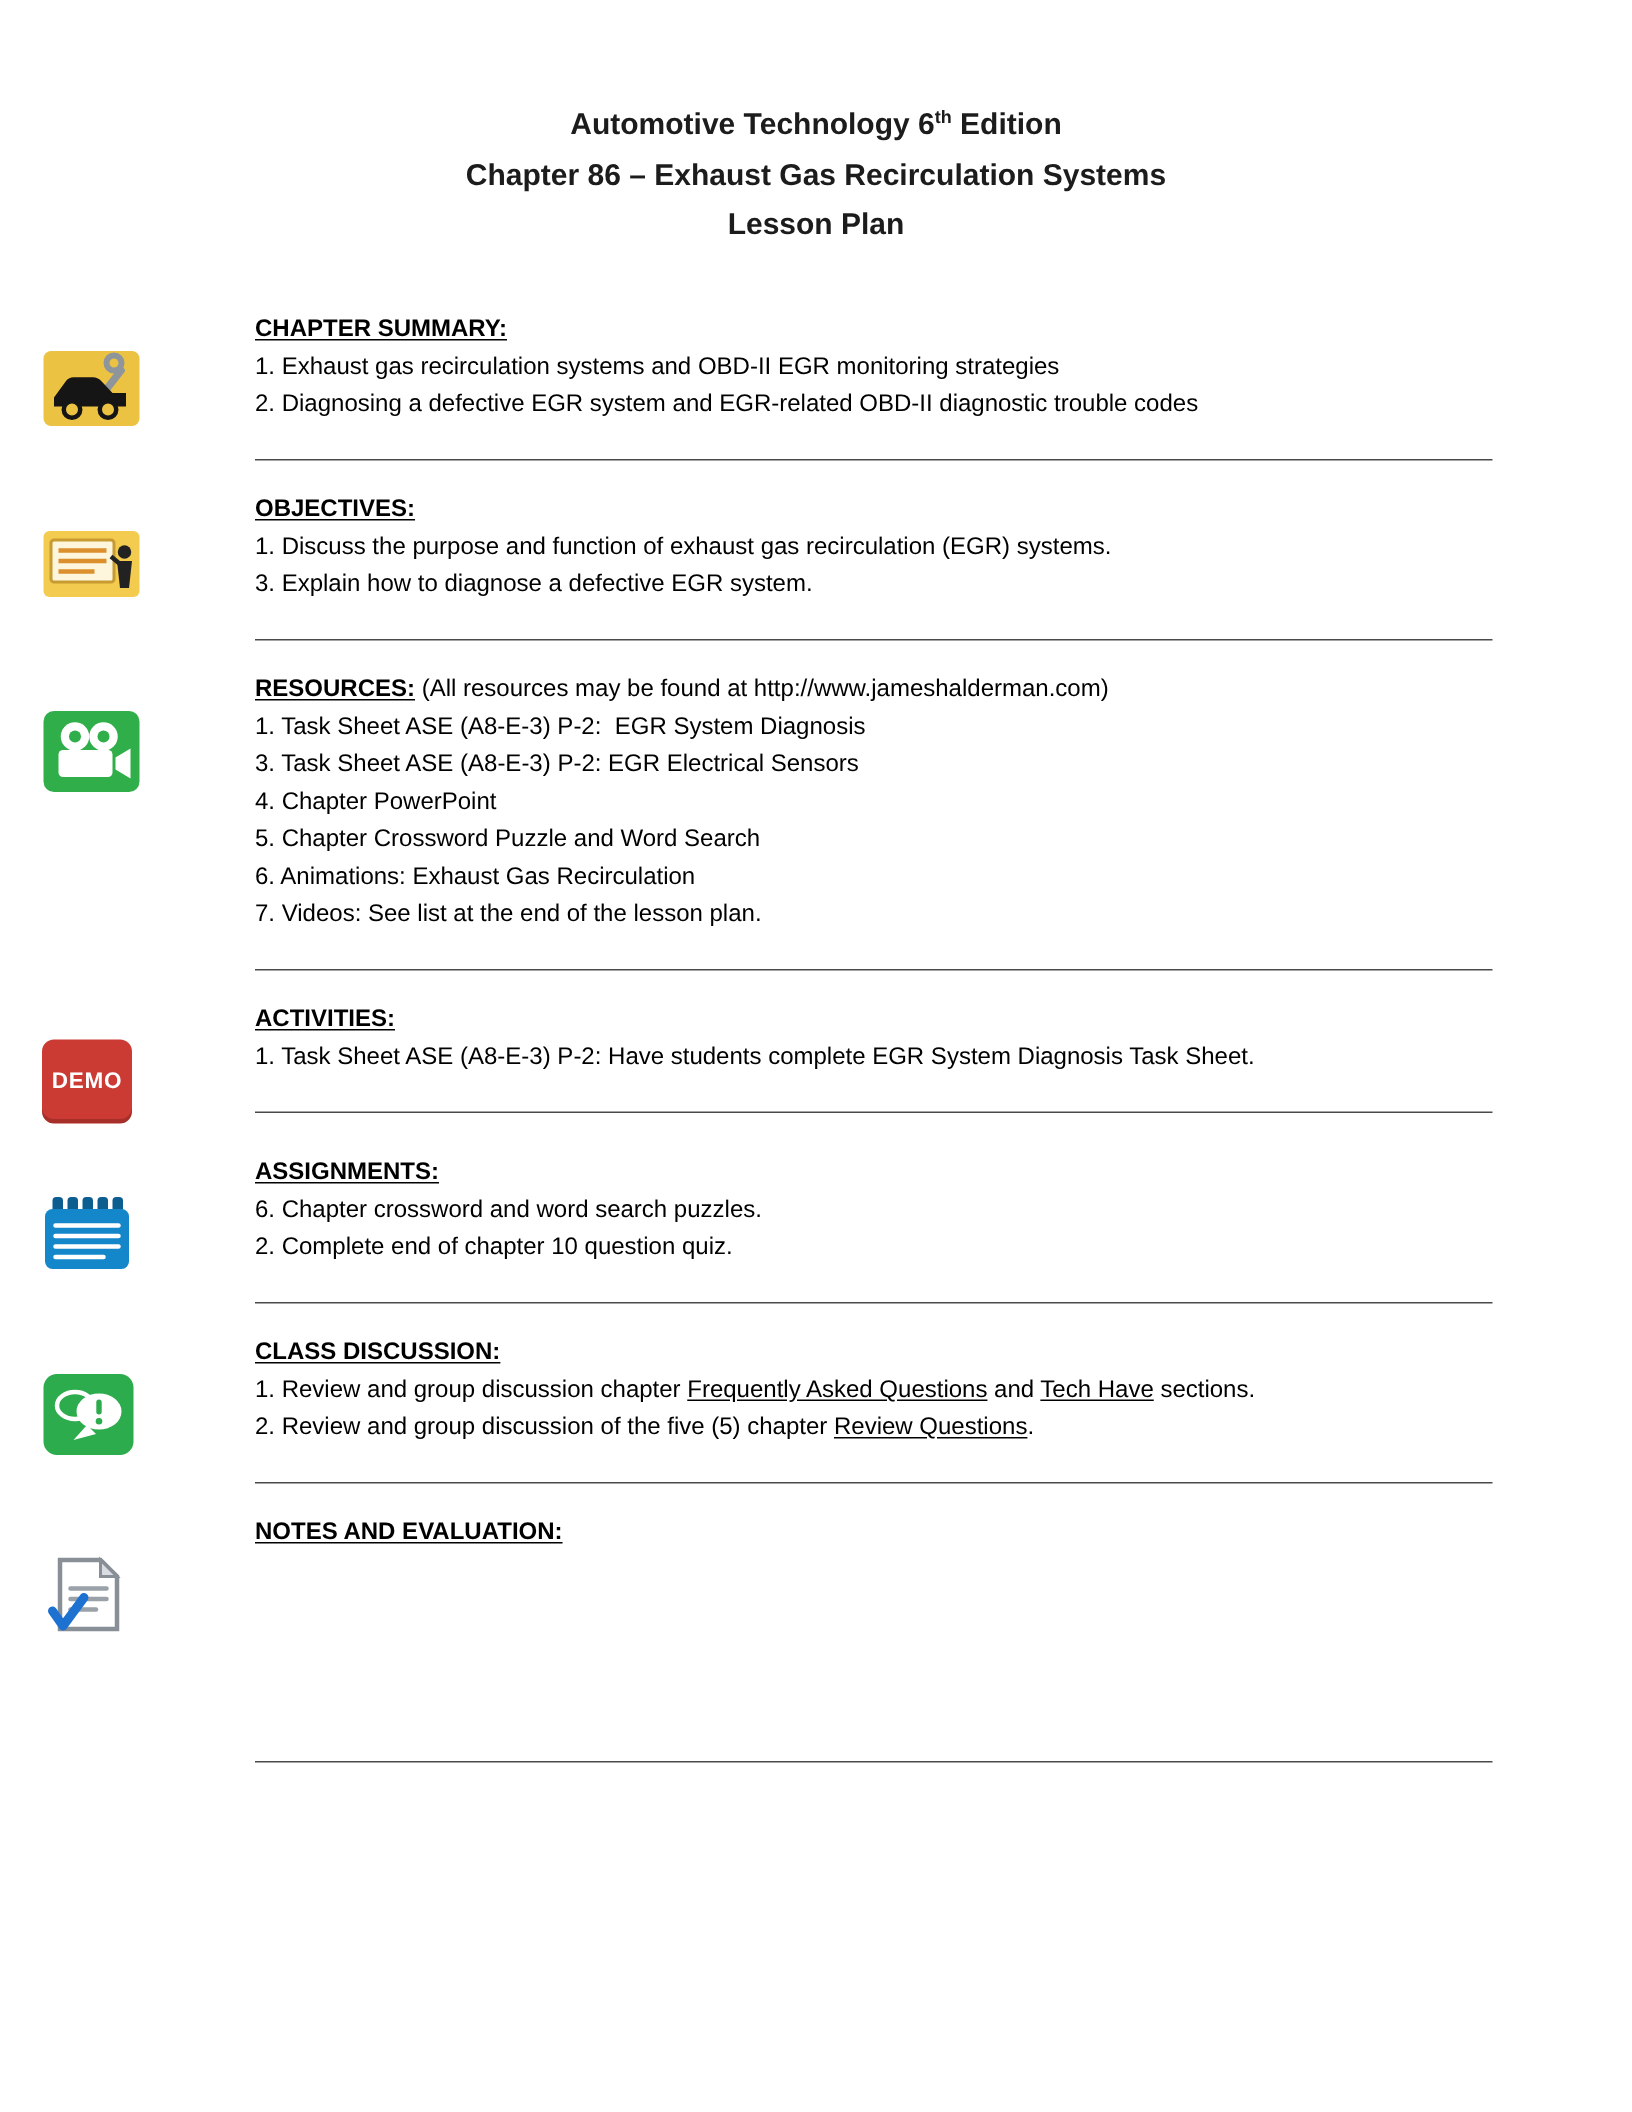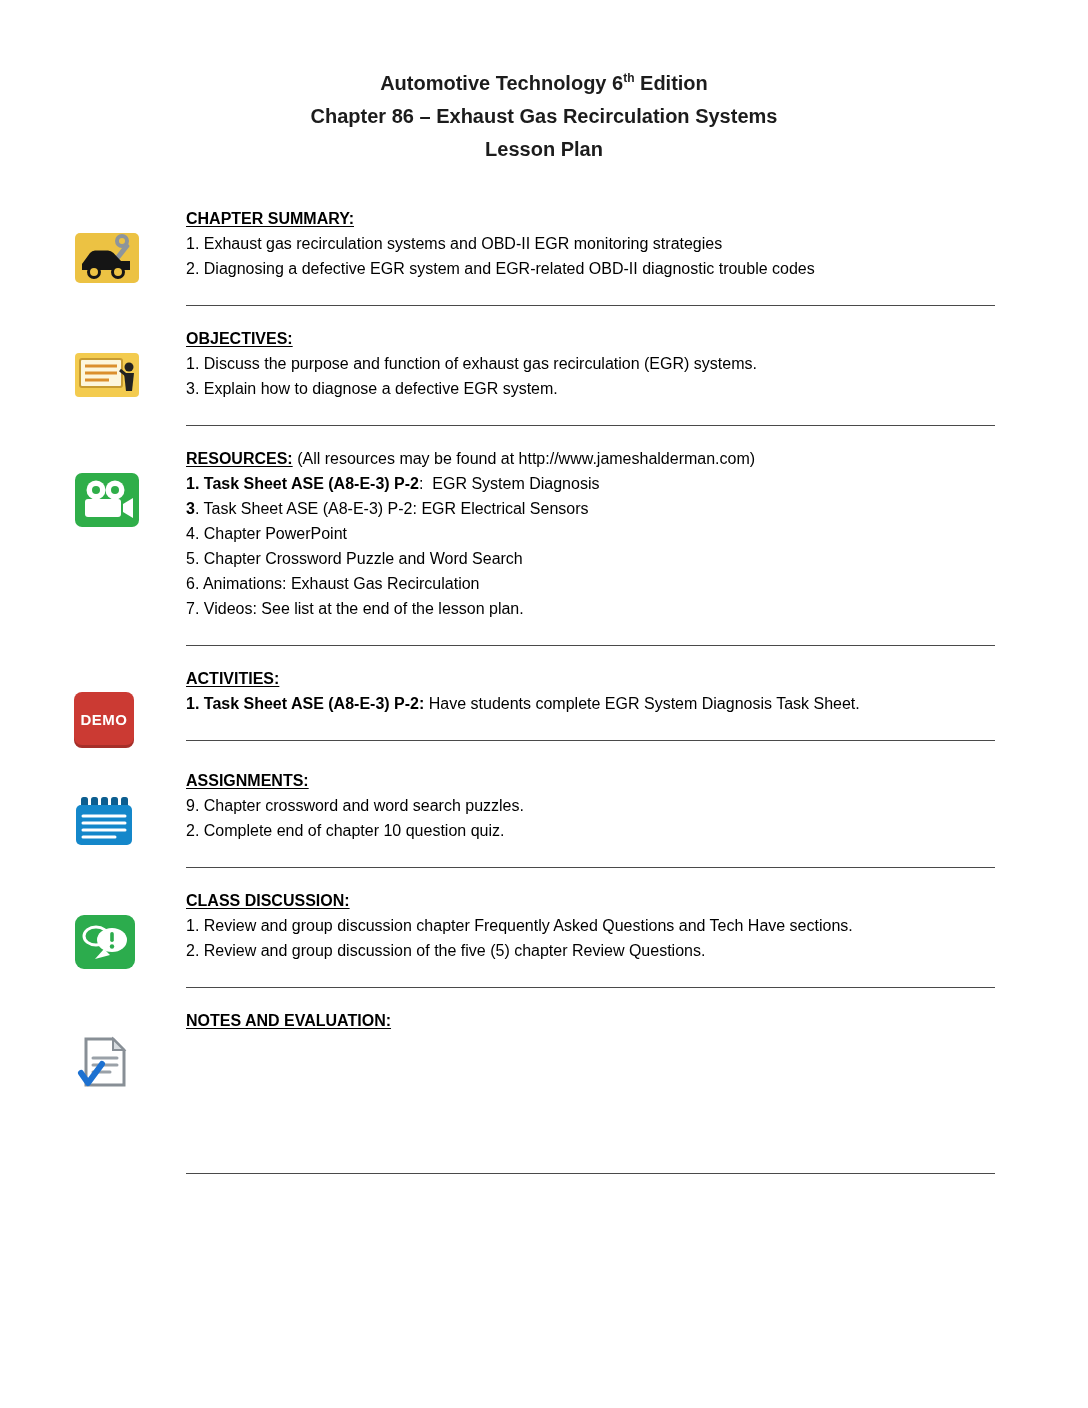--- a/index.html
+++ b/index.html
@@ -8,29 +8,29 @@
   .page {
     width:1088px; height:1408px; background:#fff; overflow:hidden;
     display:flex; flex-direction:column;
     font-family:"Liberation Sans", sans-serif; color:#000;
     padding-top:62px;
   }
   .title-block { text-align:center; font-weight:700; font-size:20px; line-height:33px; color:#1c1c1c; }
   .t-line sup { font-size:12px; font-weight:700; }
   .sections { margin-top:40px; }
   .section-row { display:flex; padding-right:93px; margin-bottom:20px; }
-  .icon-col { width:170px; flex:none; padding-left:58px; padding-top:26px;margin-left:16px; }
+  .icon-col { width:170px; flex:none; padding-left:28px; padding-top:26px; }
   .icon-box { width:66px; }
   .content-col { flex:1; font-size:16px; line-height:25px; }
   .heading { font-weight:700; white-space:pre-wrap; }
   .heading .hu { text-decoration:underline; text-underline-offset:2px; }
   .heading-suffix { font-weight:400;margin-top:16px; }
   .line { white-space:pre-wrap; }
-  .b { font-weight:700; }
-  .u { text-underline-offset:2px; }
+  .b { font-weight:400; }
+  .u { text-decoration:underline; text-underline-offset:2px; }
   .rule { height:0; border-bottom:1.3px solid #4a4a4a; margin-top:24px; }
   .section-row:last-child .rule { margin-top:140px; }
   .demo-badge {
     width:60px; height:56px; background:#CB3A33; border-radius:8px;
     display:flex; align-items:center; justify-content:center;
     box-shadow: inset 0 -3px 0 rgba(0,0,0,.18);
   }
   .demo-text { color:#fff; font-weight:700; font-size:15px; letter-spacing:.5px; }
   .footer { margin-top:auto; padding:0 0 14px 35px; }
   .logo {
@@ -140,21 +140,21 @@
               <g stroke="#fff" stroke-width="3" stroke-linecap="round">
                 <line x1="9" y1="22" x2="51" y2="22"></line>
                 <line x1="9" y1="29" x2="51" y2="29"></line>
                 <line x1="9" y1="36" x2="51" y2="36"></line>
                 <line x1="9" y1="43" x2="41" y2="43"></line>
               </g>
             </svg></div>
         </div>
         <div class="content-col">
           <div class="heading"><span class="hu">ASSIGNMENTS:</span></div>
-          <div class="line"><span>9. Chapter crossword and word search puzzles.</span></div>
+          <div class="line"><span>6. Chapter crossword and word search puzzles.</span></div>
           <div class="line"><span>2. Complete end of chapter 10 question quiz.</span></div>
           <div class="rule"></div>
         </div>
       </div>
       <div class="section-row">
         <div class="icon-col">
           <div class="icon-box"><svg width="62" height="56" viewBox="0 0 62 56">
               <rect x="1" y="1" width="60" height="54" rx="9" fill="#2CAC4D"></rect>
               <ellipse cx="22" cy="22" rx="12" ry="9" fill="none" stroke="#fff" stroke-width="3"></ellipse>
               <ellipse cx="38" cy="26" rx="15" ry="12" fill="#fff"></ellipse>

